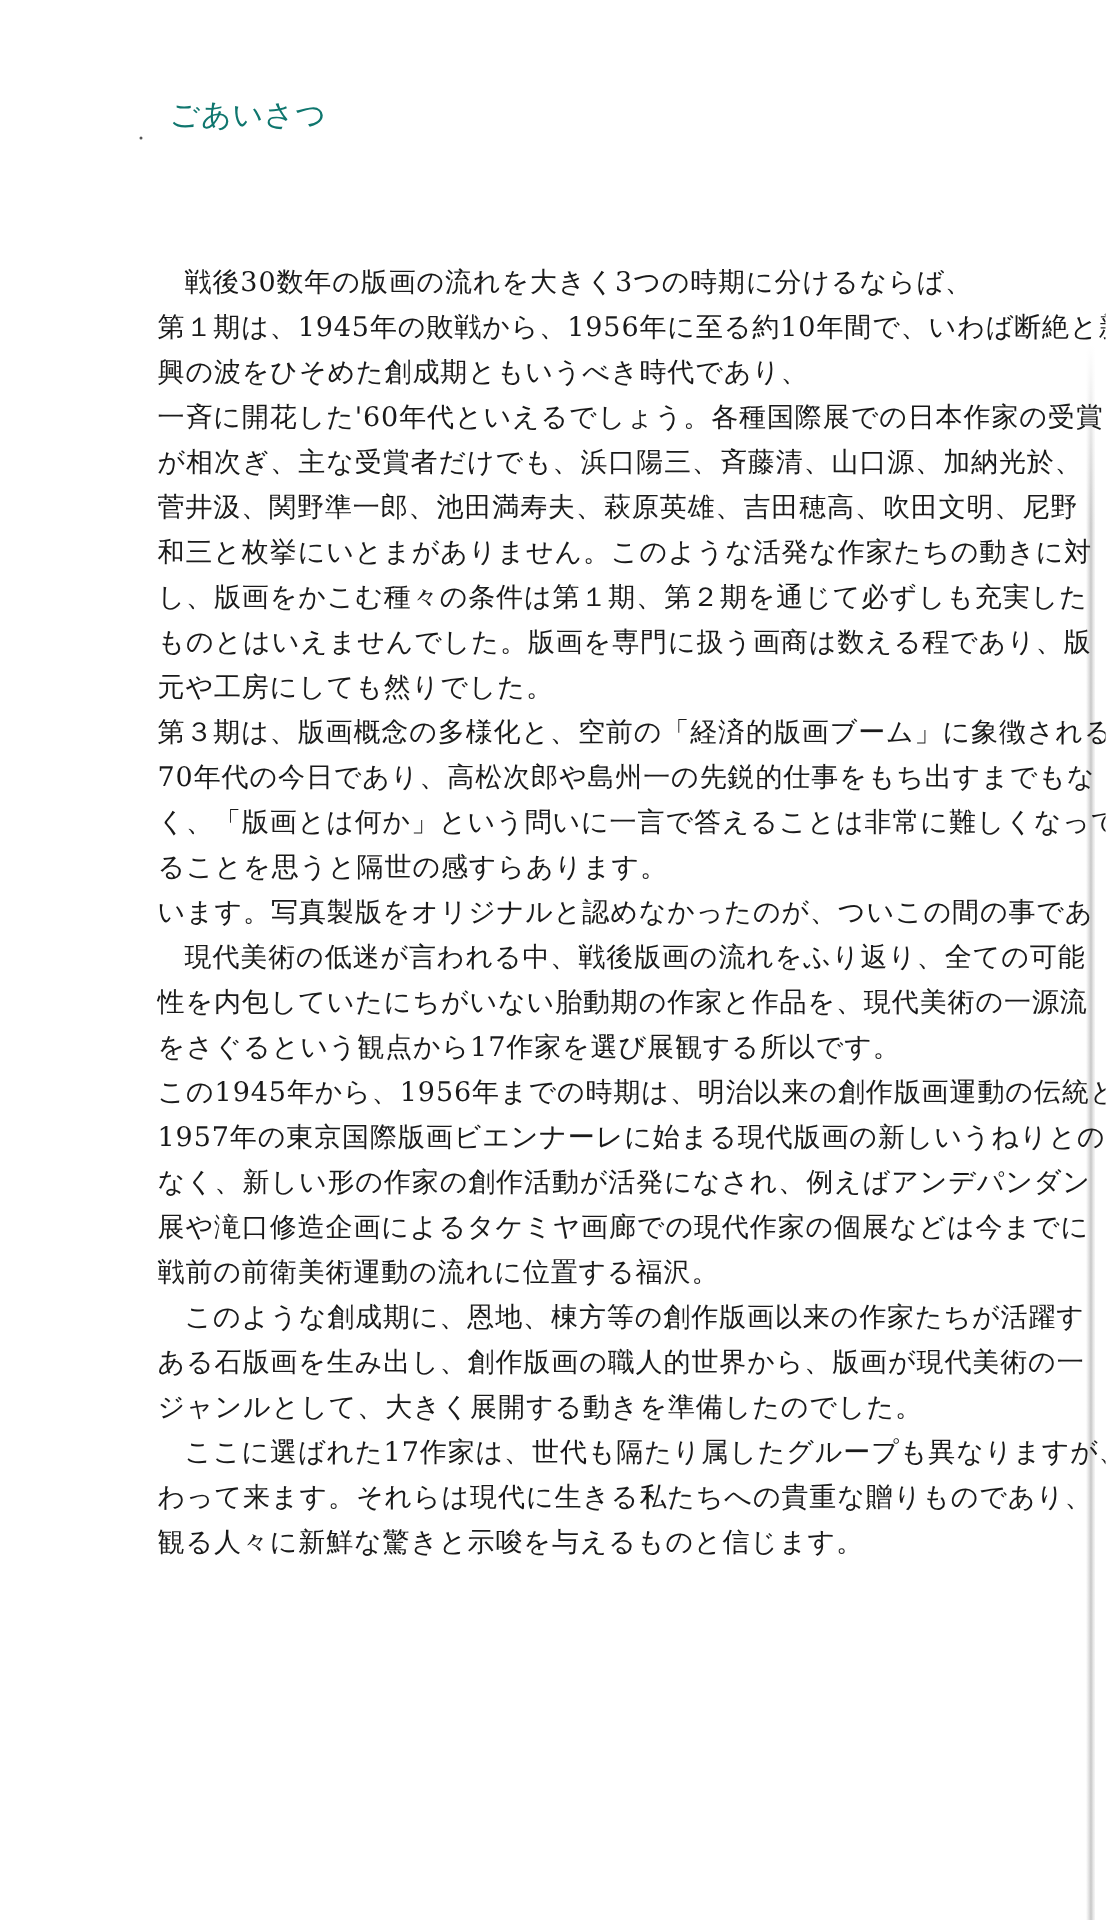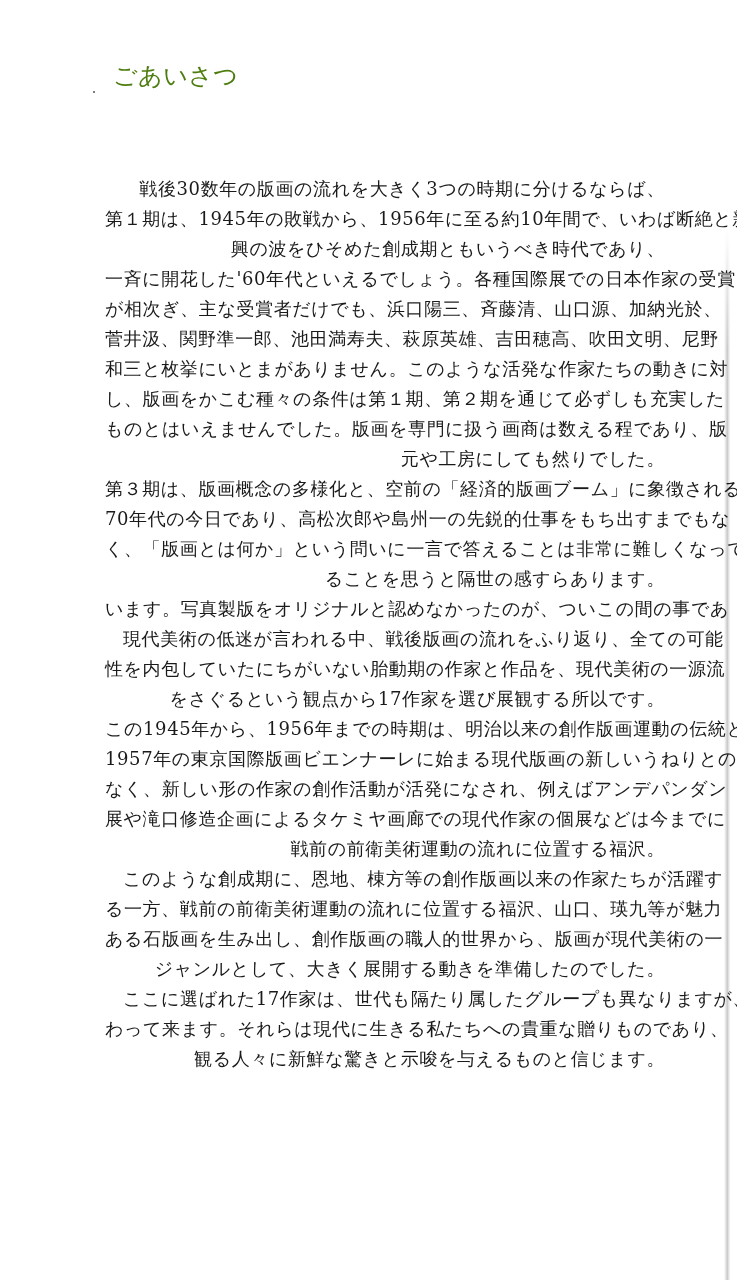--- a/index.html
+++ b/index.html
@@ -45,42 +45,41 @@
       top: 91px;
       width: 2px;
       height: 2px;
       border-radius: 50%;
       background: #555;
     }
     .title {
       position: absolute;
       left: 113px;
       top: 60px;
-      font-size: 24px;
+      font-size: 20px;
       letter-spacing: 0.5px;
       font-family: "DejaVu Sans", "Liberation Sans", sans-serif;
       font-weight: normal;
-      color: #4d7c0f;
+      color: #0f766e;
       margin: 0;
       line-height: 32px;
     }
     .body-text {
       position: absolute;
       left: 105px;
       top: 174px;
       width: 560px;
       font-size: 18px;
       line-height: 30px;
       letter-spacing: 0.6px;
       white-space: nowrap;
     }
     .line {
       display: block;
       height: 30px;
-      text-align: right;
     }
     .line.indent {
       padding-left: 18px;
     }
   </style>
 </head>
 <body>
 
 <div class="page">
   <div class="edge-shadow"></div>
@@ -107,20 +106,19 @@
     <span class="line">います。写真製版をオリジナルと認めなかったのが、ついこの間の事であ</span>
     <span class="line indent">現代美術の低迷が言われる中、戦後版画の流れをふり返り、全ての可能</span>
     <span class="line">性を内包していたにちがいない胎動期の作家と作品を、現代美術の一源流</span>
     <span class="line">をさぐるという観点から17作家を選び展観する所以です。</span>
     <span class="line">この1945年から、1956年までの時期は、明治以来の創作版画運動の伝統と、</span>
     <span class="line">1957年の東京国際版画ビエンナーレに始まる現代版画の新しいうねりとの</span>
     <span class="line">なく、新しい形の作家の創作活動が活発になされ、例えばアンデパンダン</span>
     <span class="line">展や滝口修造企画によるタケミヤ画廊での現代作家の個展などは今までに</span>
     <span class="line">戦前の前衛美術運動の流れに位置する福沢。</span>
     <span class="line indent">このような創成期に、恩地、棟方等の創作版画以来の作家たちが活躍す</span>
-    <span class="line">る一方、戦前の前衛美術運動の流れに位置する福沢、山口、瑛九等が魅力</span>
     <span class="line">ある石版画を生み出し、創作版画の職人的世界から、版画が現代美術の一</span>
     <span class="line">ジャンルとして、大きく展開する動きを準備したのでした。</span>
     <span class="line indent">ここに選ばれた17作家は、世代も隔たり属したグループも異なりますが、</span>
     <span class="line">わって来ます。それらは現代に生きる私たちへの貴重な贈りものであり、</span>
     <span class="line">観る人々に新鮮な驚きと示唆を与えるものと信じます。</span>
   </div>
 </div>
 
 </body></html>

